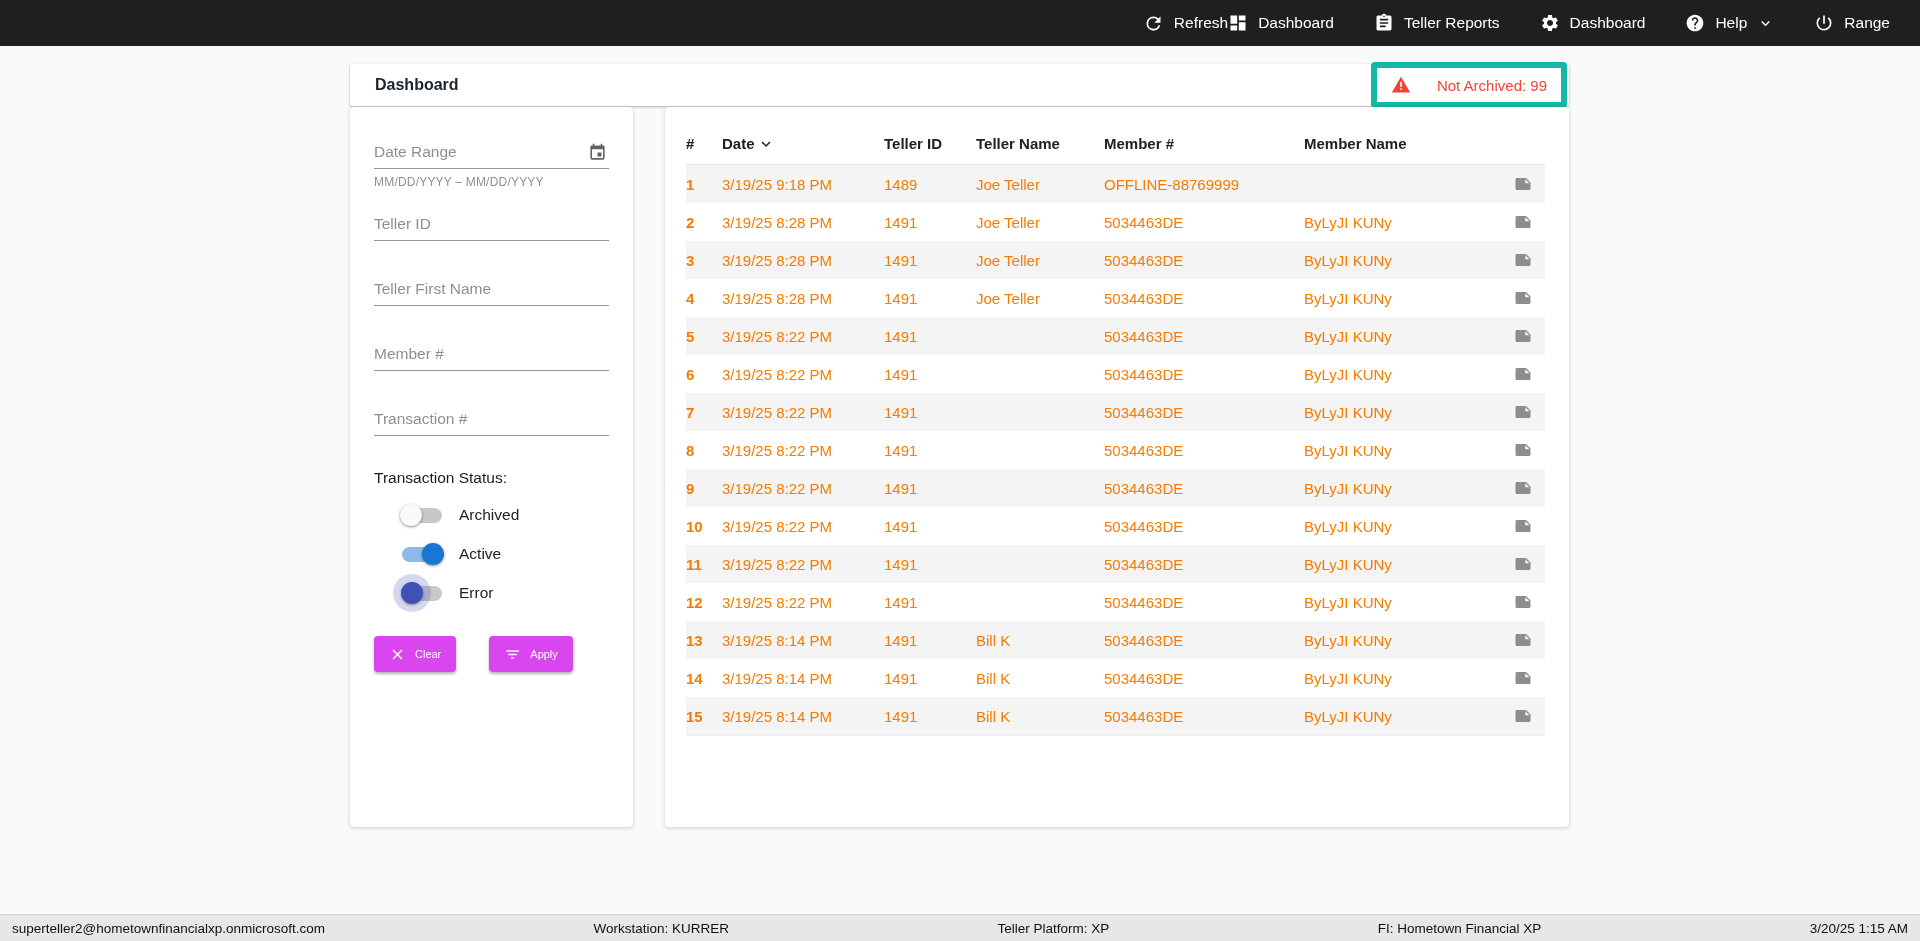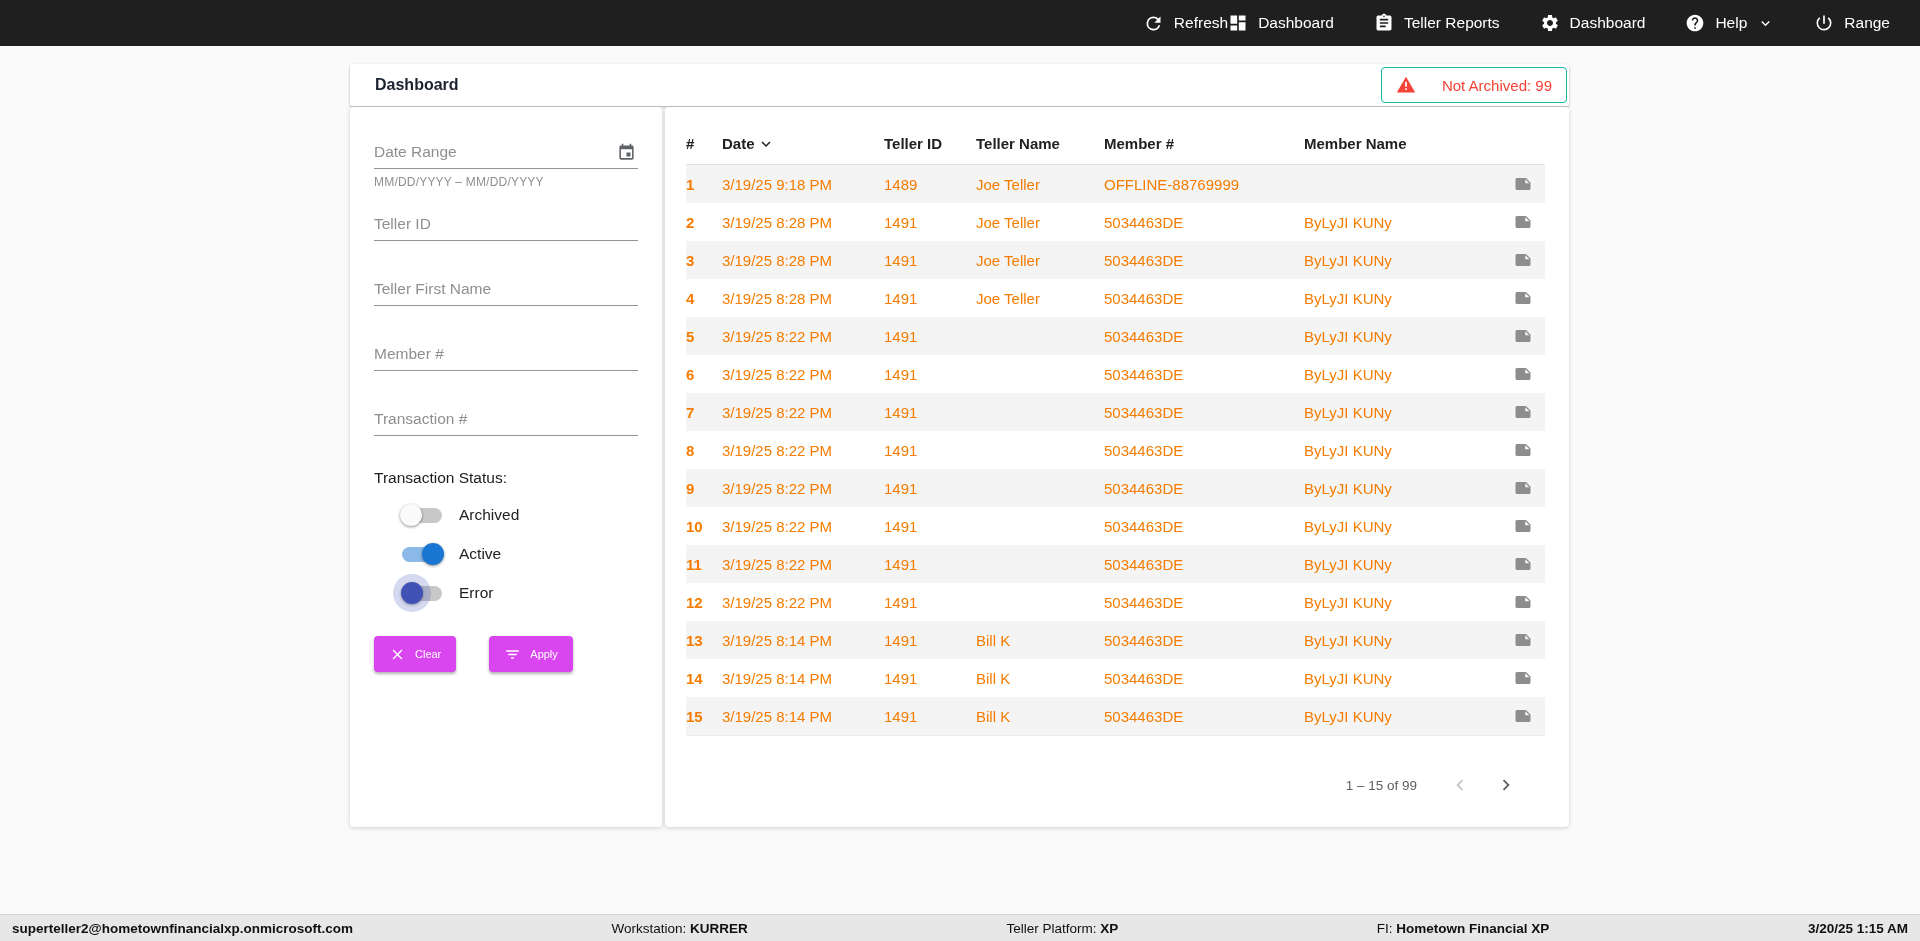--- a/index.html
+++ b/index.html
@@ -31,27 +31,27 @@
   .header-card {
     position:absolute; left:350px; top:64px; width:1219px; height:42px;
     background:#fff; border-radius:2px;
     box-shadow:0 1px 3px rgba(0,0,0,0.2), 0 1px 2px rgba(0,0,0,0.12);
     display:flex; align-items:center; justify-content:space-between;
     padding:0 2px 0 25px;
   }
   .page-title { font-size:16px; font-weight:bold; color:#1b2330; }
   .alert-badge {
     display:flex; align-items:center; gap:26px;
-    border:1px solid #14b8a6; color:#f44336; background:#fff;
+    border:6px solid #14b8a6; color:#f44336; background:#fff;
     border-radius:4px; padding:7px 14px; font-size:15px; cursor:pointer;
   }
 
   
   .sidebar-card {
-    position:absolute; left:350px; top:107px; width:312px; height:720px;
+    position:absolute; left:350px; top:107px; width:283px; height:720px;
     background:#fff; border-radius:4px;
     box-shadow:0 1px 4px rgba(0,0,0,0.18);
     padding:30px 24px 0 24px;
   }
   .field { margin-bottom:33px; }
   .field input {
     width:100%; border:none; border-bottom:1px solid #949494;
     background:transparent; outline:none;
     font-family:"Liberation Sans", sans-serif;
     font-size:15.5px; color:#333; padding:6px 0 7px 0;
@@ -130,21 +130,21 @@
   .pg-btn.disabled { cursor:default; }
   .pg-btn.disabled svg { fill:#c4c4c4; }
 
   
   .footer {
     position:absolute; left:0; bottom:0; width:100%; height:27px;
     background:#e7e7e7; border-top:1px solid #d4d4d4;
     display:flex; align-items:center; justify-content:space-between;
     padding:0 12px; font-size:13.5px; color:#101010;
   }
-  .footer b { font-weight:bold; }
+  .footer b { font-weight:normal; }
   .f-group { white-space:nowrap; }
 </style>
 </head>
 <body>
 
 <header class="topbar">
   <div class="tb-item">
     <span>
       <svg viewBox="0 0 24 24" width="21" height="21" fill="#fff">
           <path d="M17.65 6.35A7.96 7.96 0 0 0 12 4a8 8 0 1 0 7.73 10h-2.08A6 6 0 1 1 12 6c1.66 0 3.14.69 4.22 1.78L13 11h7V4l-2.35 2.35z"></path>
@@ -536,39 +536,20 @@
     <div class="cell row-note">
       <span class="note-btn">
         <svg viewBox="0 0 24 24" width="18" height="18">
               <path d="M22 10l-6-6H4c-1.1 0-2 .9-2 2v12.01c0 1.1.9 2 2 2L20 20c1.1 0 2-.9 2-2v-8zm-7-4.5 5.5 5.5H15V5.5z"></path>
             </svg>
       </span>
     </div>
   </div>
 </div>
 
-  <div class="pagination">
-    <span>1 – 15 of 99</span>
-    <span class="pg-chevrons">
-      <span class="pg-btn disabled">
-        <span>
-          <svg viewBox="0 0 24 24" width="22" height="22">
-              <path d="M15.41 7.41 14 6l-6 6 6 6 1.41-1.41L10.83 12z"></path>
-            </svg>
-        </span>
-      </span>
-      <span class="pg-btn">
-        <span>
-          <svg viewBox="0 0 24 24" width="22" height="22">
-              <path d="M10 6 8.59 7.41 13.17 12l-4.58 4.59L10 18l6-6z"></path>
-            </svg>
-        </span>
-      </span>
-    </span>
-  </div>
 </main>
 
 <footer class="footer">
   <span class="f-group"><b>superteller2@hometownfinancialxp.onmicrosoft.com</b></span>
   <span class="f-group">
     <span>Workstation:</span>
     <b>KURRER</b>
   </span>
   <span class="f-group">
     <span>Teller Platform:</span>

